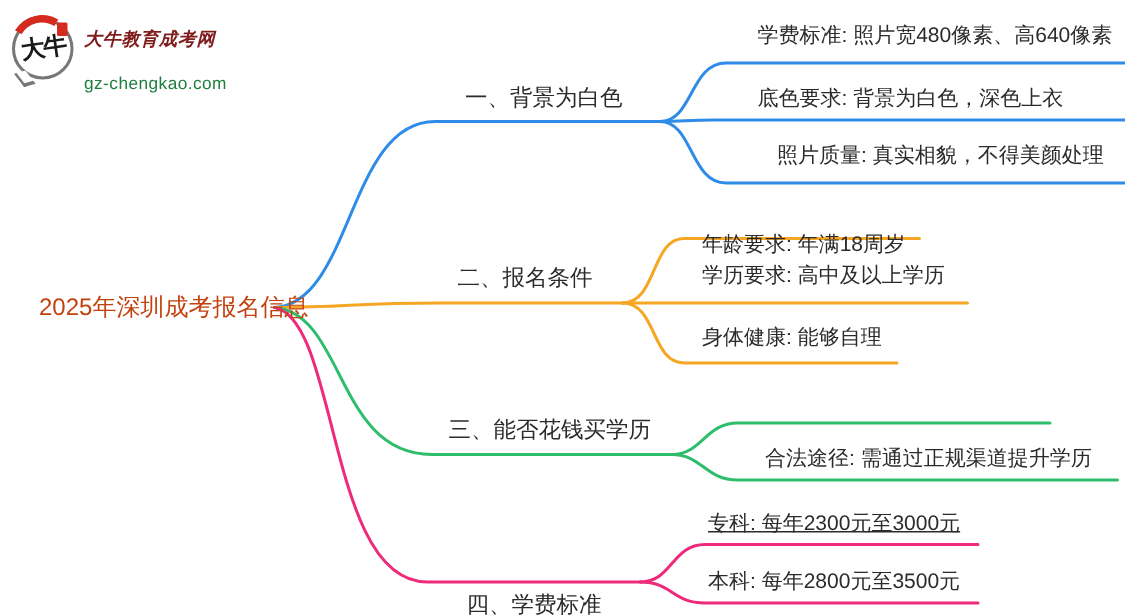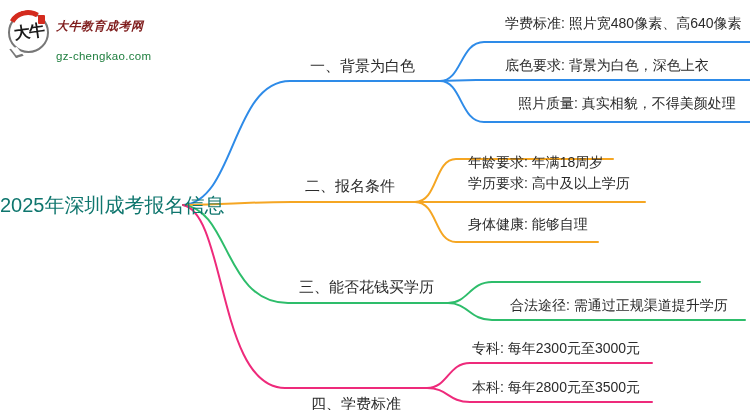--- a/index.html
+++ b/index.html
@@ -38,38 +38,38 @@
     position: absolute; left: 2px; bottom: -6px; width: 9px; height: 9px;
     background: #fff; border-left: 2px solid #777; border-bottom: 2px solid #777;
     transform: skewX(28deg) rotate(-14deg);
   }
   .logo-text { display: flex; flex-direction: column; padding-top: 4px; }
   .logo-title { font-size: 12px; font-weight: bold; color: #7f1d1d; letter-spacing: 0.5px; line-height: 20px; font-style: italic; }
   .logo-domain { font-size: 11.5px; font-weight: normal; color: #1e7e3e; letter-spacing: 0.3px; line-height: 14px; margin-top: 13px; }
   
   svg.connectors { position: absolute; left: 0; top: 0; width: 750px; height: 410px; }
   .node { position: absolute; color: #222; white-space: nowrap; }
-  .root-label { left: 0; top: 196px; width: 168px; font-size: 20px; line-height: 19px; color: #0f766e; }
+  .root-label { left: 26px; top: 196px; width: 168px; font-size: 16px; line-height: 19px; color: #c2410c; }
   .branch-label { font-size: 15px; line-height: 20px; height: 20px; text-align: center; color: #2b2b2b; }
   .leaf-label { font-size: 14px; line-height: 18px; height: 18px; color: #2b2b2b; }
   
   .b1 { left: 285px; top: 56px;  width: 155px; }
   .b2 { left: 285px; top: 176px; width: 130px; }
   .b3 { left: 285px; top: 277px; width: 163px; }
   .b4 { left: 285px; top: 360px; width: 142px; margin-top: 34px; }
   
   .b1l1 { left: 505px; top: 14px; }
   .b1l2 { left: 505px; top: 56px; }
   .b1l3 { left: 505px; top: 94px; margin-left: 13px; }
   .b2l1 { left: 468px; top: 138px; margin-top: 15px; }
   .b2l2 { left: 468px; top: 174px; }
   .b2l3 { left: 468px; top: 215px; }
   .b3l1 { left: 510px; top: 256px; }
   .b3l2 { left: 510px; top: 296px; }
-  .b4l1 { left: 472px; top: 339px; }
+  .b4l1 { left: 472px; top: 339px; text-decoration: underline; }
   .b4l2 { left: 472px; top: 378px; text-align: center; }
 </style>
 </head>
 <body>
 
 <div class="stage">
 
   <div class="logo">
     <div class="logo-badge">
       <span class="arc"></span>

